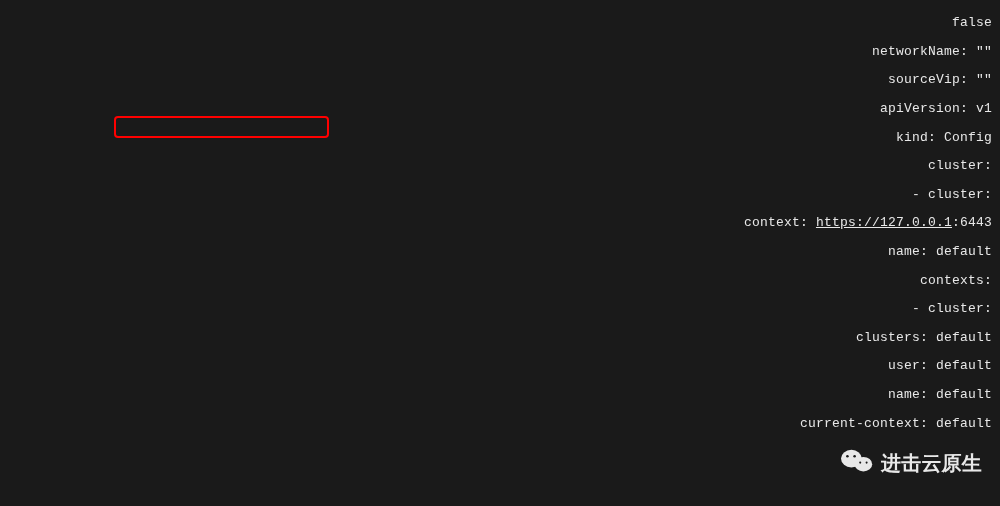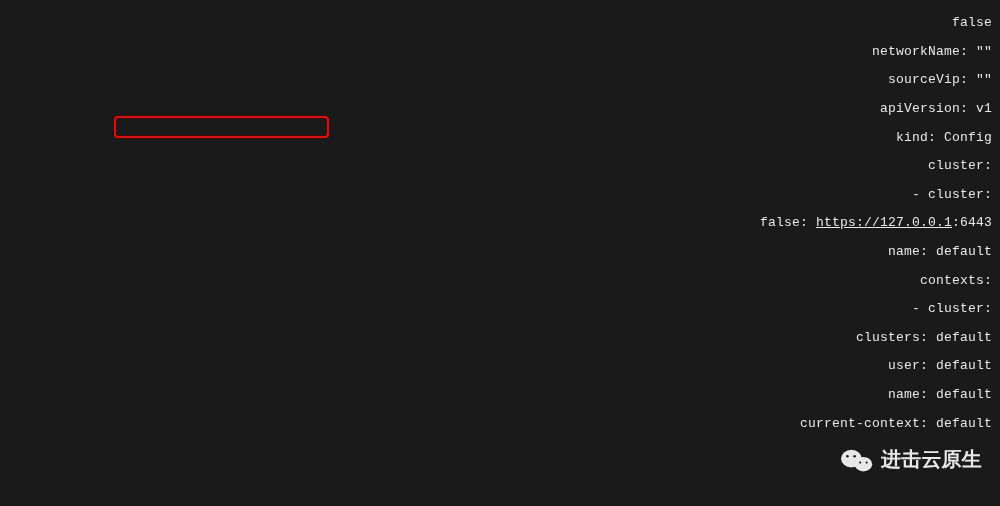--- a/index.html
+++ b/index.html
@@ -20,42 +20,42 @@
     .red-box {
       position:absolute;
       border:2.5px solid #ff0000;
       border-radius:4px;
       pointer-events:none;
     }
     .red-box.b1 { left:114px; top:116px; width:215px; height:22px; }
     .watermark {
       position:absolute;
       right:18px; bottom:28px;
-      display:flex; gap:8px;
+      display:flex; align-items:center; gap:8px;
       opacity:0.9;
       color:#fff;
     }
     .watermark svg { width:32px; height:26px; }
     .watermark-text {
       font-family:"Microsoft YaHei","PingFang SC",sans-serif;
       font-size:20px; font-weight:600;
     }
   </style>
 </head>
 <body>
 
 <div class="terminal">
 <div class="line">                             <span>false</span></div>
 <div class="line">      <span>networkName: ""</span></div>
 <div class="line">      <span>sourceVip: ""</span></div>
 <div class="line">    <span>apiVersion: v1</span></div>
 <div class="line">    <span>kind: Config</span></div>
 <div class="line">    <span>cluster:</span></div>
 <div class="line">    <span>- cluster:</span></div>
-<div class="line">        <span>false: </span><span class="url-link">https://127.0.0.1</span><span>:6443</span></div>
+<div class="line">        <span>context: </span><span class="url-link">https://127.0.0.1</span><span>:6443</span></div>
 <div class="line">      <span>name: default</span></div>
 <div class="line">    <span>contexts:</span></div>
 <div class="line">    <span>- cluster:</span></div>
 <div class="line">        <span>clusters: default</span></div>
 <div class="line">        <span>user: default</span></div>
 <div class="line">      <span>name: default</span></div>
 <div class="line">    <span>current-context: default</span></div>
 
 
 

